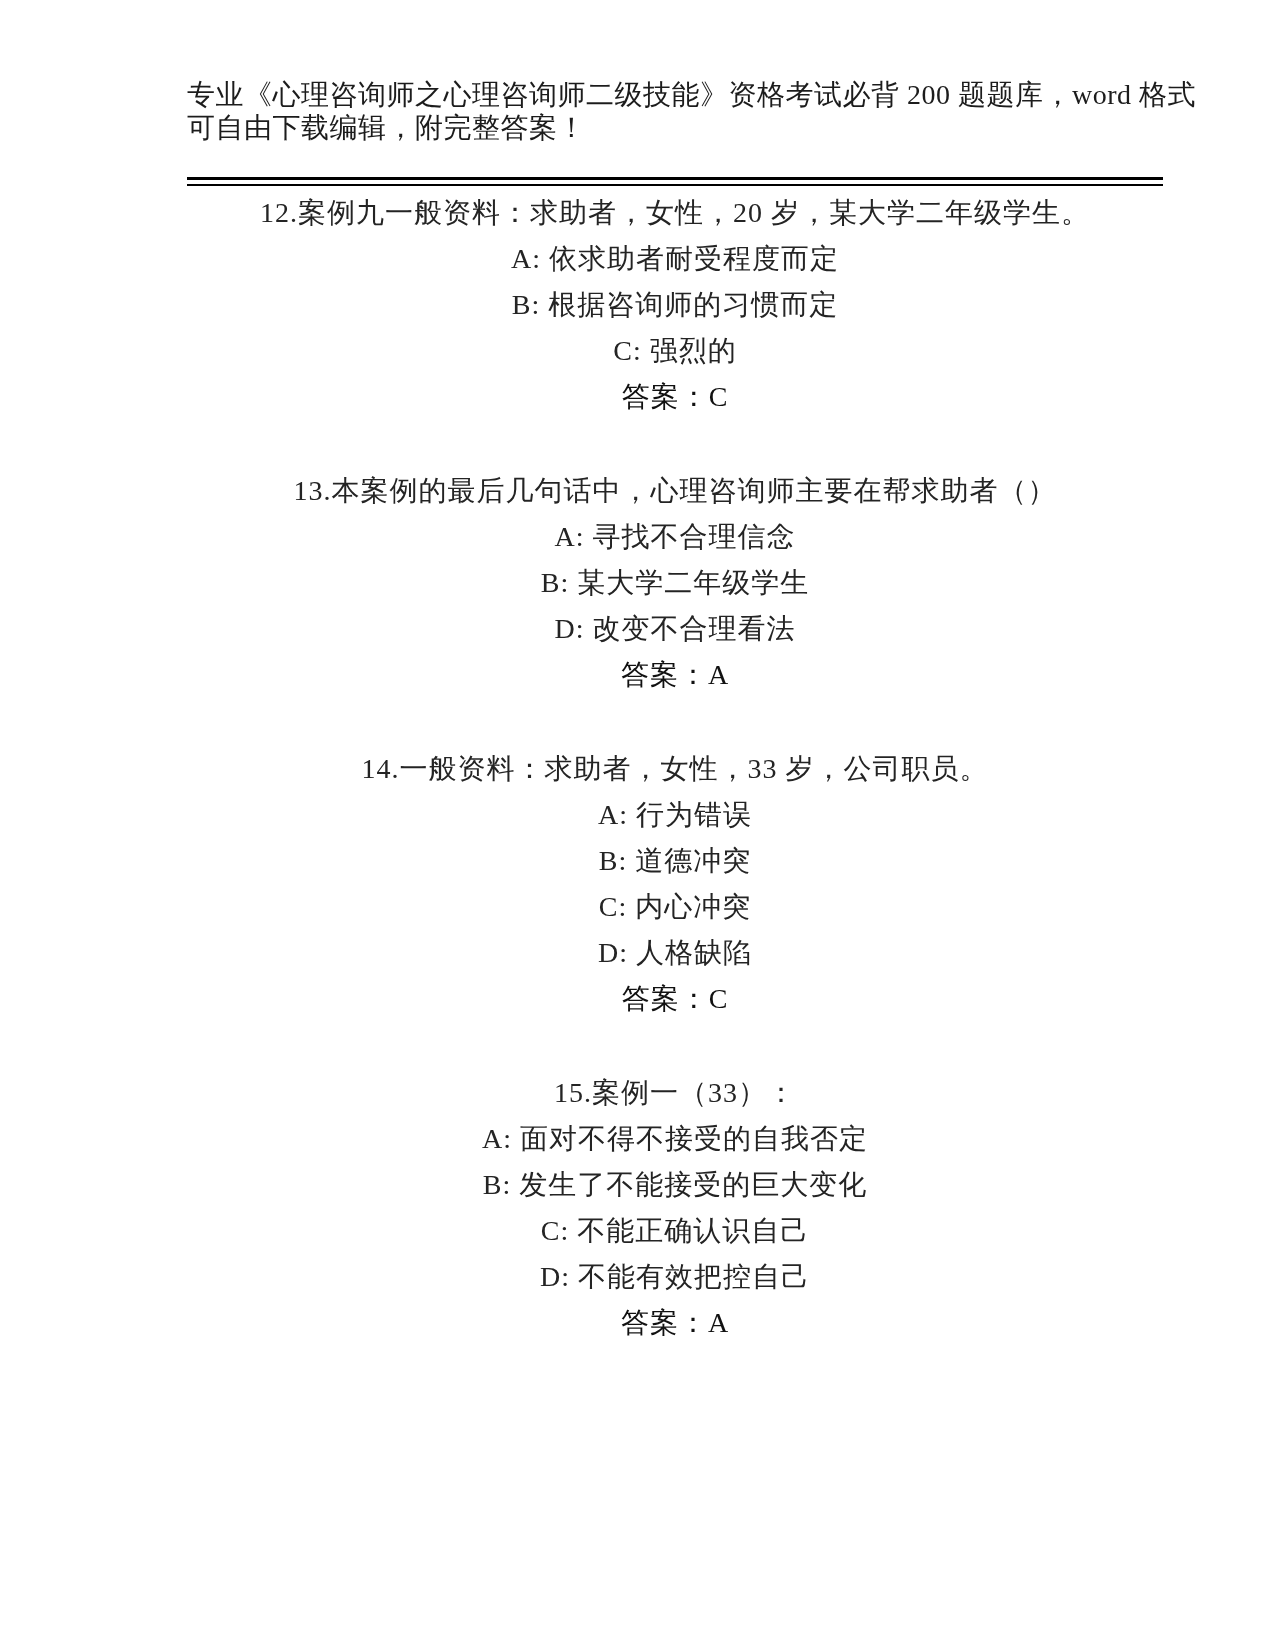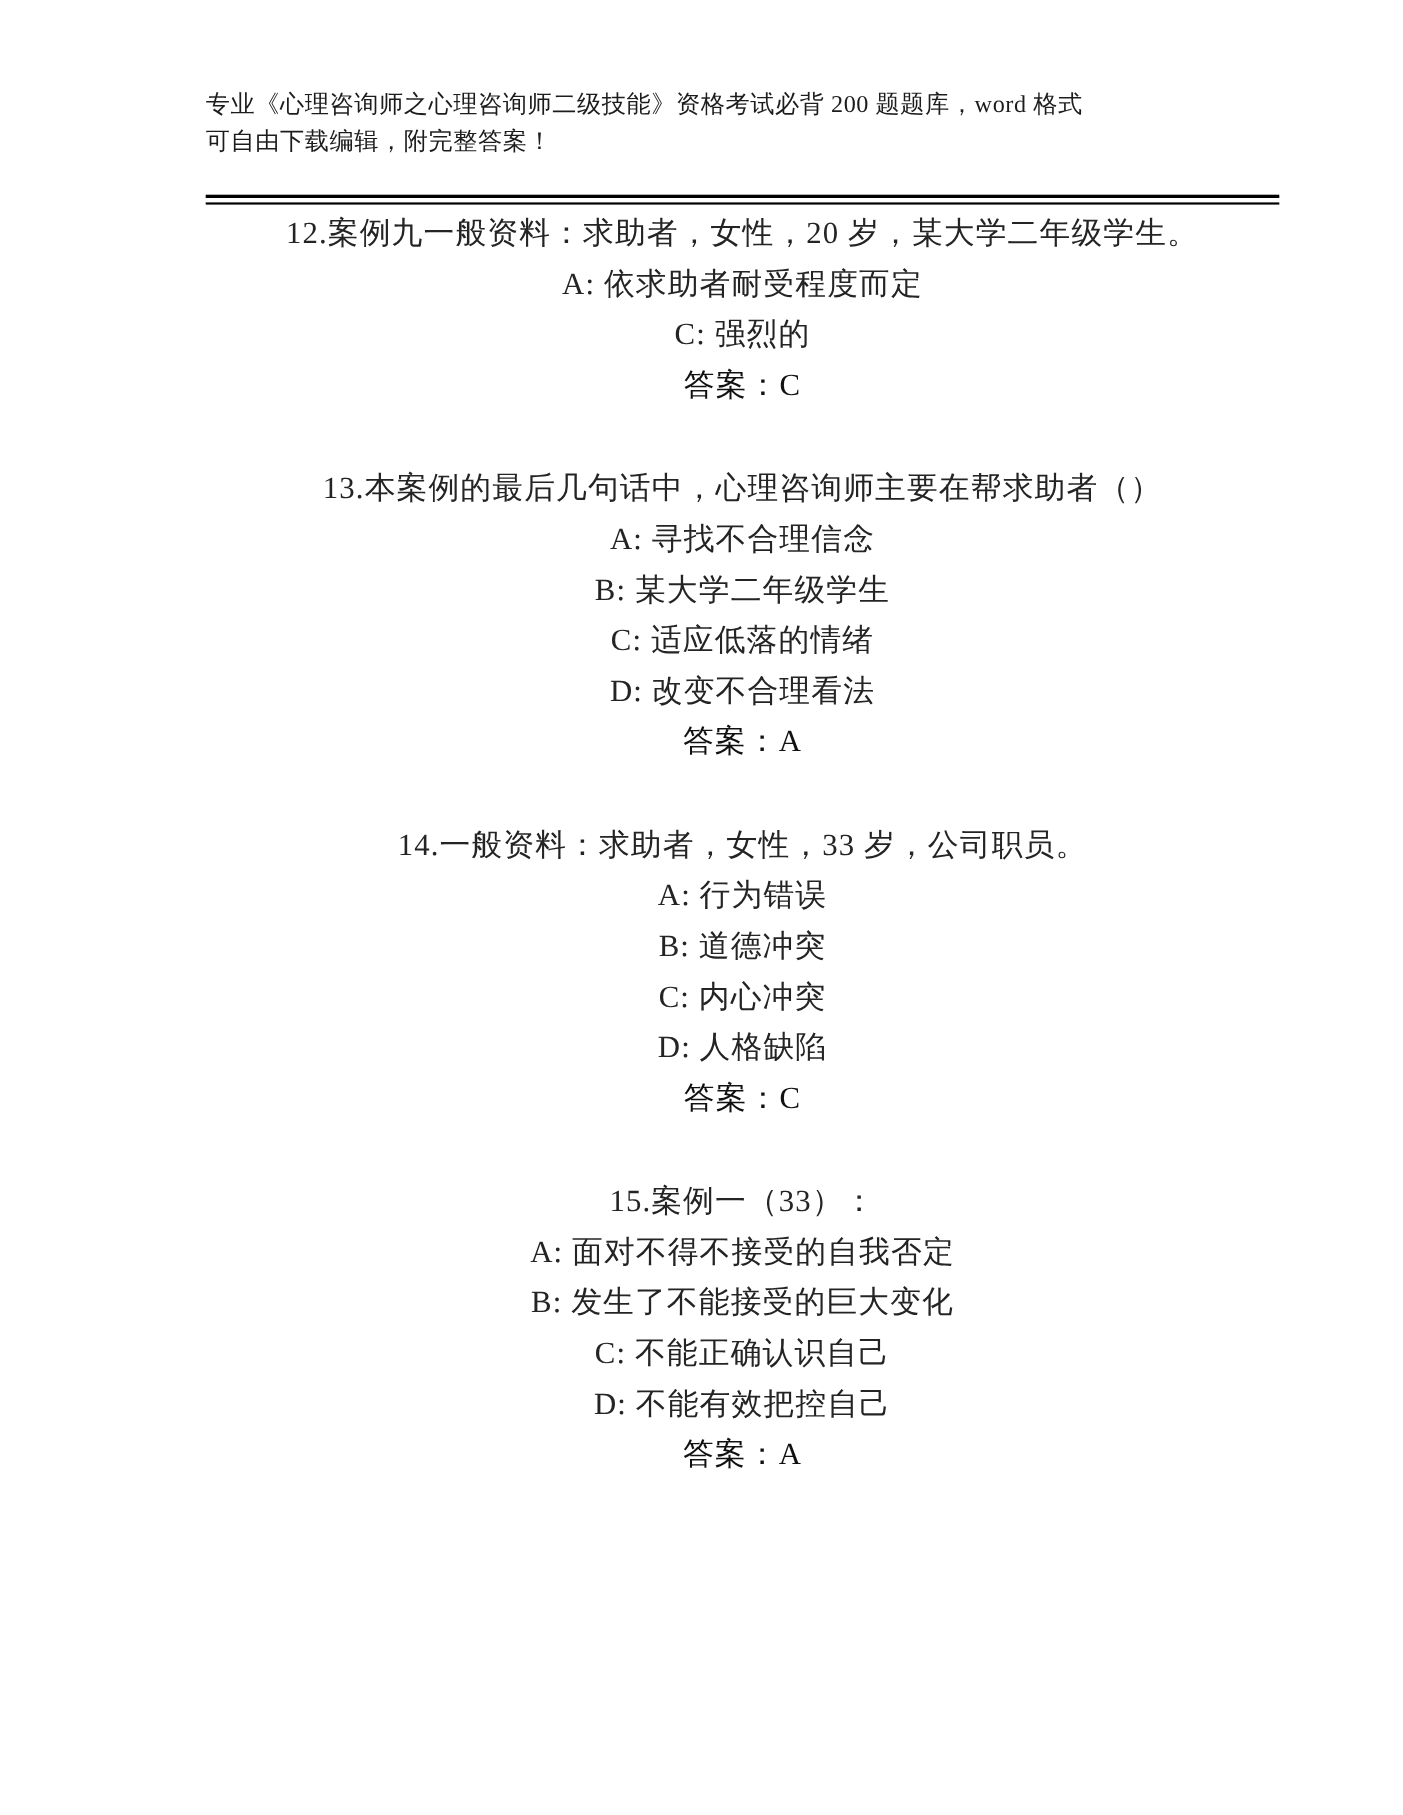--- a/index.html
+++ b/index.html
@@ -15,21 +15,21 @@
     color: #222222;
     overflow: hidden;
   }
   .page {
     position: absolute;
     left: 187px;
     top: 78px;
     width: 976px;
   }
   .doc-header {
-    font-size: 22px;
+    font-size: 28px;
     line-height: 33px;
     letter-spacing: 0.5px;
     color: #1c1c1c;
   }
   .doc-header .h-line {
     white-space: nowrap;
   }
   .header-rule {
     margin-top: 33px;
     height: 4px;
@@ -68,29 +68,29 @@
     <div class="h-line">可自由下载编辑，附完整答案！</div>
   </div>
 
   <div class="header-rule"></div>
 
   <div class="questions">
 
     <div class="question">
       <div class="q-line q-title">12.案例九一般资料：求助者，女性，20 岁，某大学二年级学生。</div>
       <div class="q-line q-option">A: 依求助者耐受程度而定</div>
+      <div class="q-line q-option">B: 根据咨询师的习惯而定</div>
       <div class="q-line q-option">C: 强烈的</div>
       <div class="q-line q-answer">答案：C</div>
     </div>
 
     <div class="question">
       <div class="q-line q-title">13.本案例的最后几句话中，心理咨询师主要在帮求助者（）</div>
       <div class="q-line q-option">A: 寻找不合理信念</div>
       <div class="q-line q-option">B: 某大学二年级学生</div>
-      <div class="q-line q-option">C: 适应低落的情绪</div>
       <div class="q-line q-option">D: 改变不合理看法</div>
       <div class="q-line q-answer">答案：A</div>
     </div>
 
     <div class="question">
       <div class="q-line q-title">14.一般资料：求助者，女性，33 岁，公司职员。</div>
       <div class="q-line q-option">A: 行为错误</div>
       <div class="q-line q-option">B: 道德冲突</div>
       <div class="q-line q-option">C: 内心冲突</div>
       <div class="q-line q-option">D: 人格缺陷</div>

